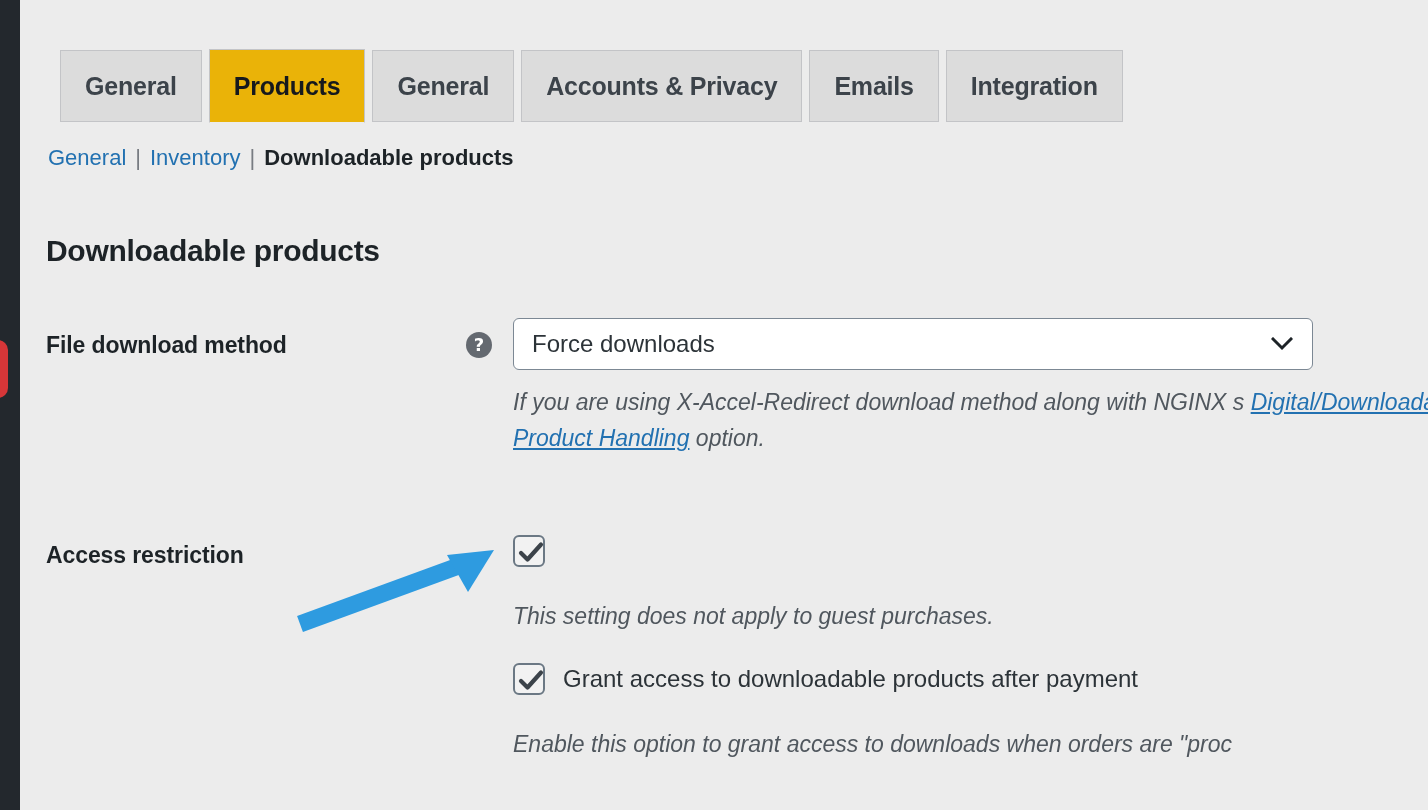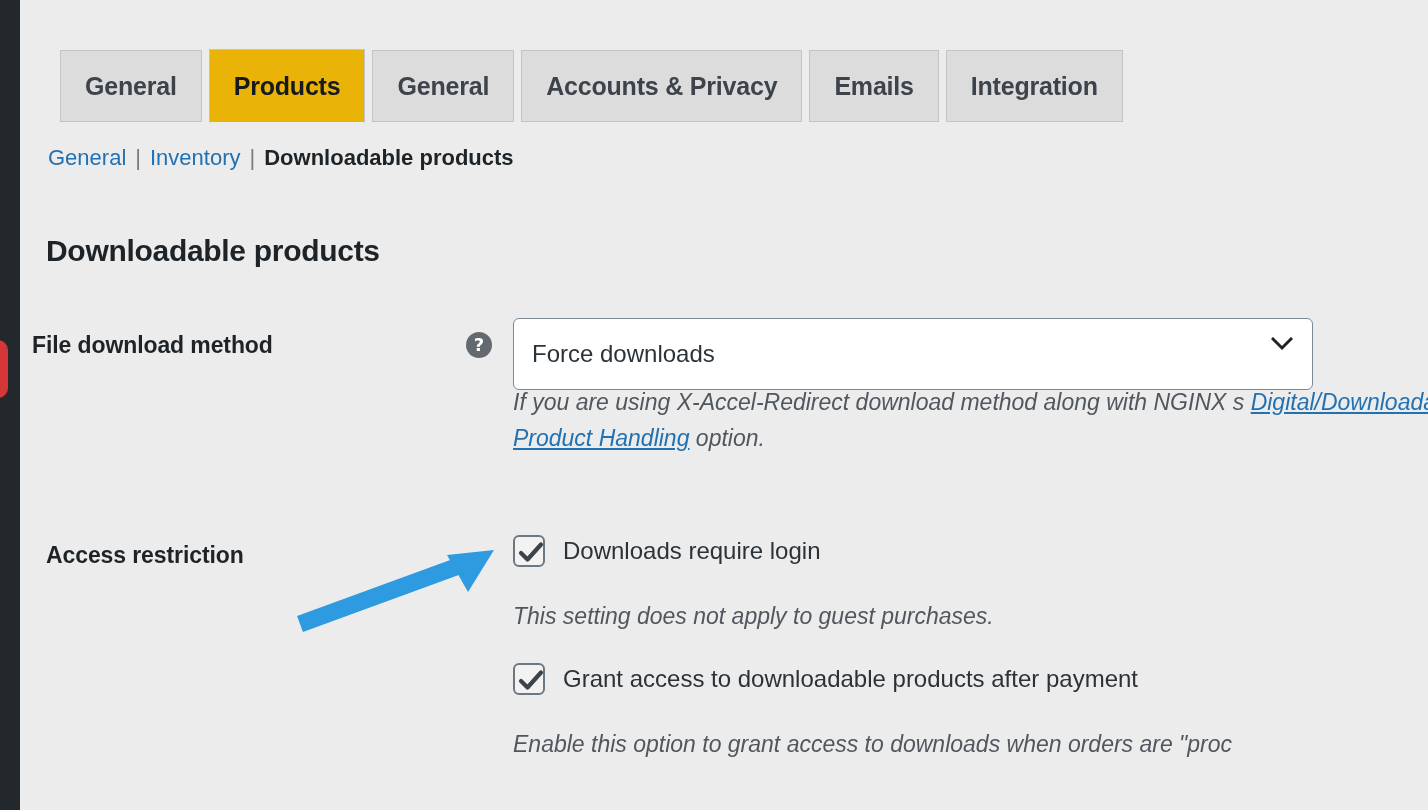--- a/index.html
+++ b/index.html
@@ -120,21 +120,21 @@
   }
 
   
   .row-label {
     position: absolute;
     font-size: 23px;
     font-weight: bold;
     color: #1d2327;
     letter-spacing: -0.1px;
   }
-  #label-file-method { left: 32px; top: 332px; }
+  #label-file-method { left: 46px; top: 332px; }
   #label-access-restriction { left: 46px; top: 542px; }
 
   
   .helptip {
     position: absolute;
     left: 466px;
     top: 332px;
     width: 26px;
     height: 26px;
     border-radius: 50%;
@@ -146,21 +146,21 @@
     text-align: center;
     font-family: "DejaVu Sans", sans-serif;
   }
 
   
   .select-wrap {
     position: absolute;
     left: 513px;
     top: 318px;
     width: 800px;
-    height: 72px;
+    height: 52px;
   }
   .select-box {
     width: 100%;
     height: 100%;
     background: #ffffff;
     border: 1px solid #7c8894;
     border-radius: 6px;
     display: flex;
     align-items: center;
     padding: 0 18px;
@@ -295,21 +295,20 @@
   </div>
 
   <div class="row-label" id="label-access-restriction">Access restriction</div>
 
   <div class="cb-row" id="cb-row-login">
     <span class="checkbox">
       <svg width="26" height="24" viewBox="0 0 26 24">
         <path d="M3 12 L9.5 18.5 L23 3.5" stroke="#3c434a" stroke-width="4.2" fill="none" stroke-linecap="round" stroke-linejoin="round"></path>
       </svg>
     </span>
-    <span class="cb-label">Downloads require login</span>
   </div>
 
   <div class="desc" id="desc-access-1">This setting does not apply to guest purchases.</div>
 
   <div class="cb-row" id="cb-row-grant">
     <span class="checkbox">
       <svg width="26" height="24" viewBox="0 0 26 24">
         <path d="M3 12 L9.5 18.5 L23 3.5" stroke="#3c434a" stroke-width="4.2" fill="none" stroke-linecap="round" stroke-linejoin="round"></path>
       </svg>
     </span>

